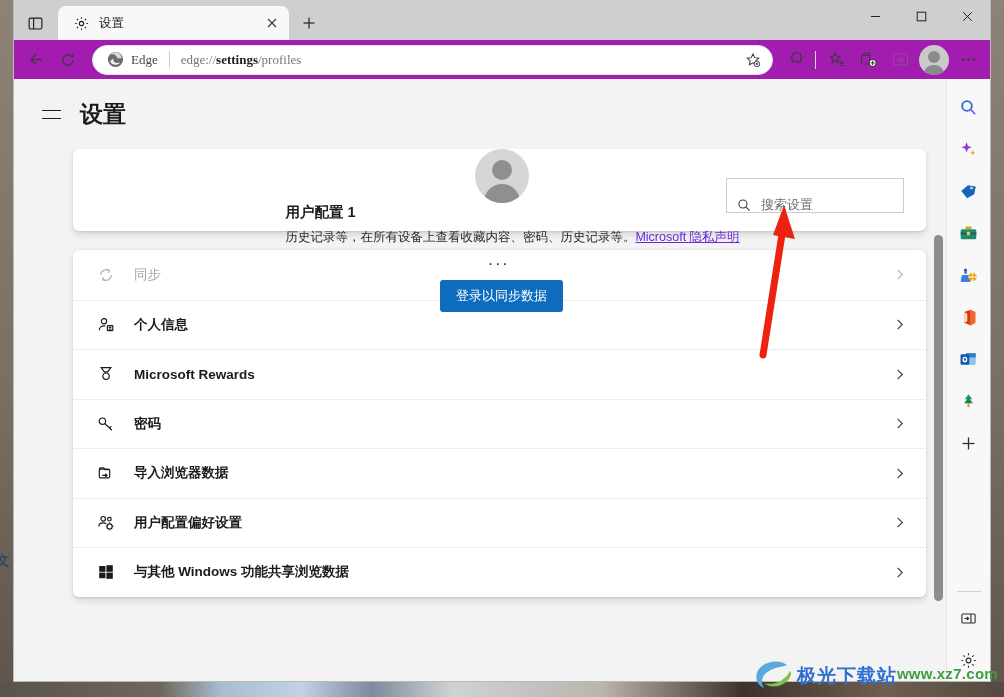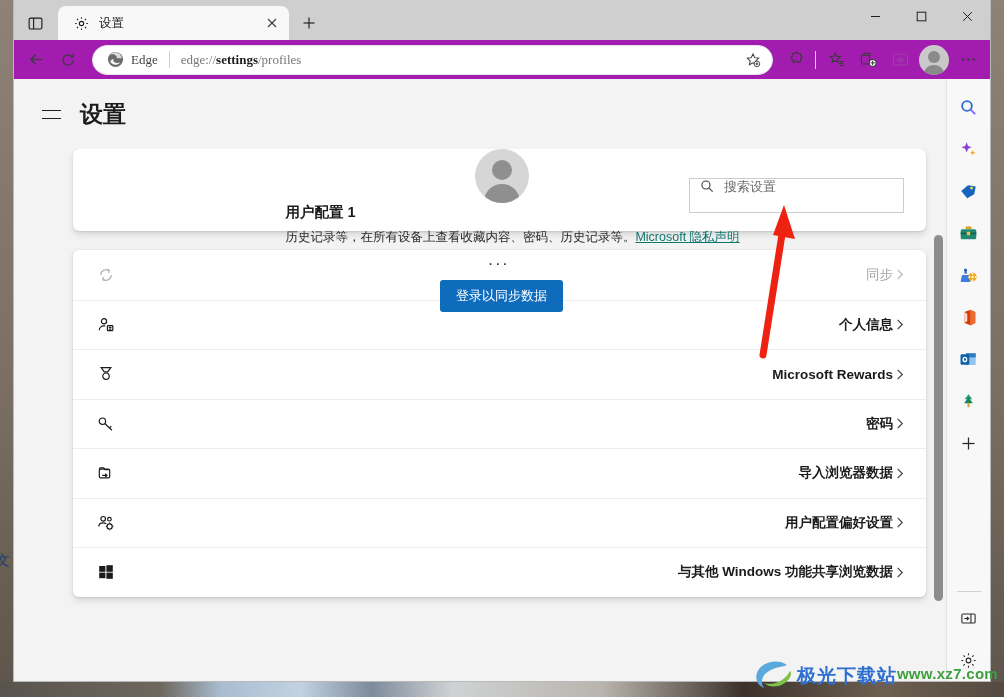--- a/index.html
+++ b/index.html
@@ -129,23 +129,23 @@
   #hamburger { width: 30px; height: 30px; display:flex; align-items:center; justify-content:center; cursor:pointer; flex:none;}
   #hamburger span {
     display:block; width:19px; height:9px;
     border-top:1.6px solid #202020; border-bottom:1.6px solid #202020;
   }
   #settings-title {
     font-size: 23px; font-weight: 700; color: #1b1b1b; margin-left: 14px;
   }
   #search-wrap {
     position: absolute; right: 88px; top: 99px;
-    width: 215px; height: 35px;
+    width: 178px; height: 35px;
     background: #ffffff; border: 1px solid #cdcdcd;
-    display: flex; align-items: flex-start; padding: 0 10px;
+    display: flex; align-items: flex-end; padding: 0 10px;
   }
   #search-input {
     border: none; outline: none; flex: 1;
     font-size: 13px; color: #4a4a4a; margin-left: 10px;
     font-family: "Liberation Sans", sans-serif; background: transparent;
   }
   #search-input::placeholder { color: #6b6b6b; }
 
   #content {
     position: absolute; left: 0; top: 70px; width: 978px; height: 533px;
@@ -176,42 +176,41 @@
   #profile-avatar::after {
     content:""; position:absolute; left:9px; top:35px; width:36px; height:24px;
     border-radius:18px 18px 0 0; background:#8f8f8f;
   }
   #profile-text { flex: 1; margin-left: 22px; min-width: 0; }
   #profile-name { font-size: 14.5px; font-weight: 700; color: #1b1b1b; }
   #profile-desc {
     font-size: 12.5px; color: #2b2b2b; margin-top: 5px; line-height: 1.65;
     max-width: 500px;
   }
-  #profile-desc a { color: #0f766e; text-decoration: underline; }
+  #profile-desc a { color: #6d28d9; text-decoration: underline; }
   #profile-more {
     width: 32px; height: 32px; flex: none;
     display:flex; align-items:center; justify-content:center;
     font-size: 17px; color: #333; cursor: pointer; letter-spacing: 1.5px;
     margin-right: 6px;
   }
   #signin-btn {
     flex: none; height: 32px; padding: 0 16px;
     background: #0f6cbd; color: #ffffff;
     font-size: 13px; border: none; border-radius: 3px;
     cursor: pointer; font-family: "Liberation Sans", sans-serif;
     white-space: nowrap;
   }
 
   
   #list-card { overflow: hidden; }
   .row {
     height: 49.5px; display: flex; align-items: center;
     padding: 0 20px 0 22px; cursor: pointer;
     border-top: 1px solid #ededed;
-    text-align: right;
   }
   .row:first-child { border-top: none; }
   .row-icon {
     width: 22px; flex: none; display: flex; align-items: center; justify-content: center;
     color: #1b1b1b;
   }
   .row-label {
     flex: 1; font-size: 13.5px; font-weight: 700; color: #1b1b1b; margin-left: 17px;
   }
   .row-chevron { flex: none; color: #404040; display:flex; align-items:center;}

